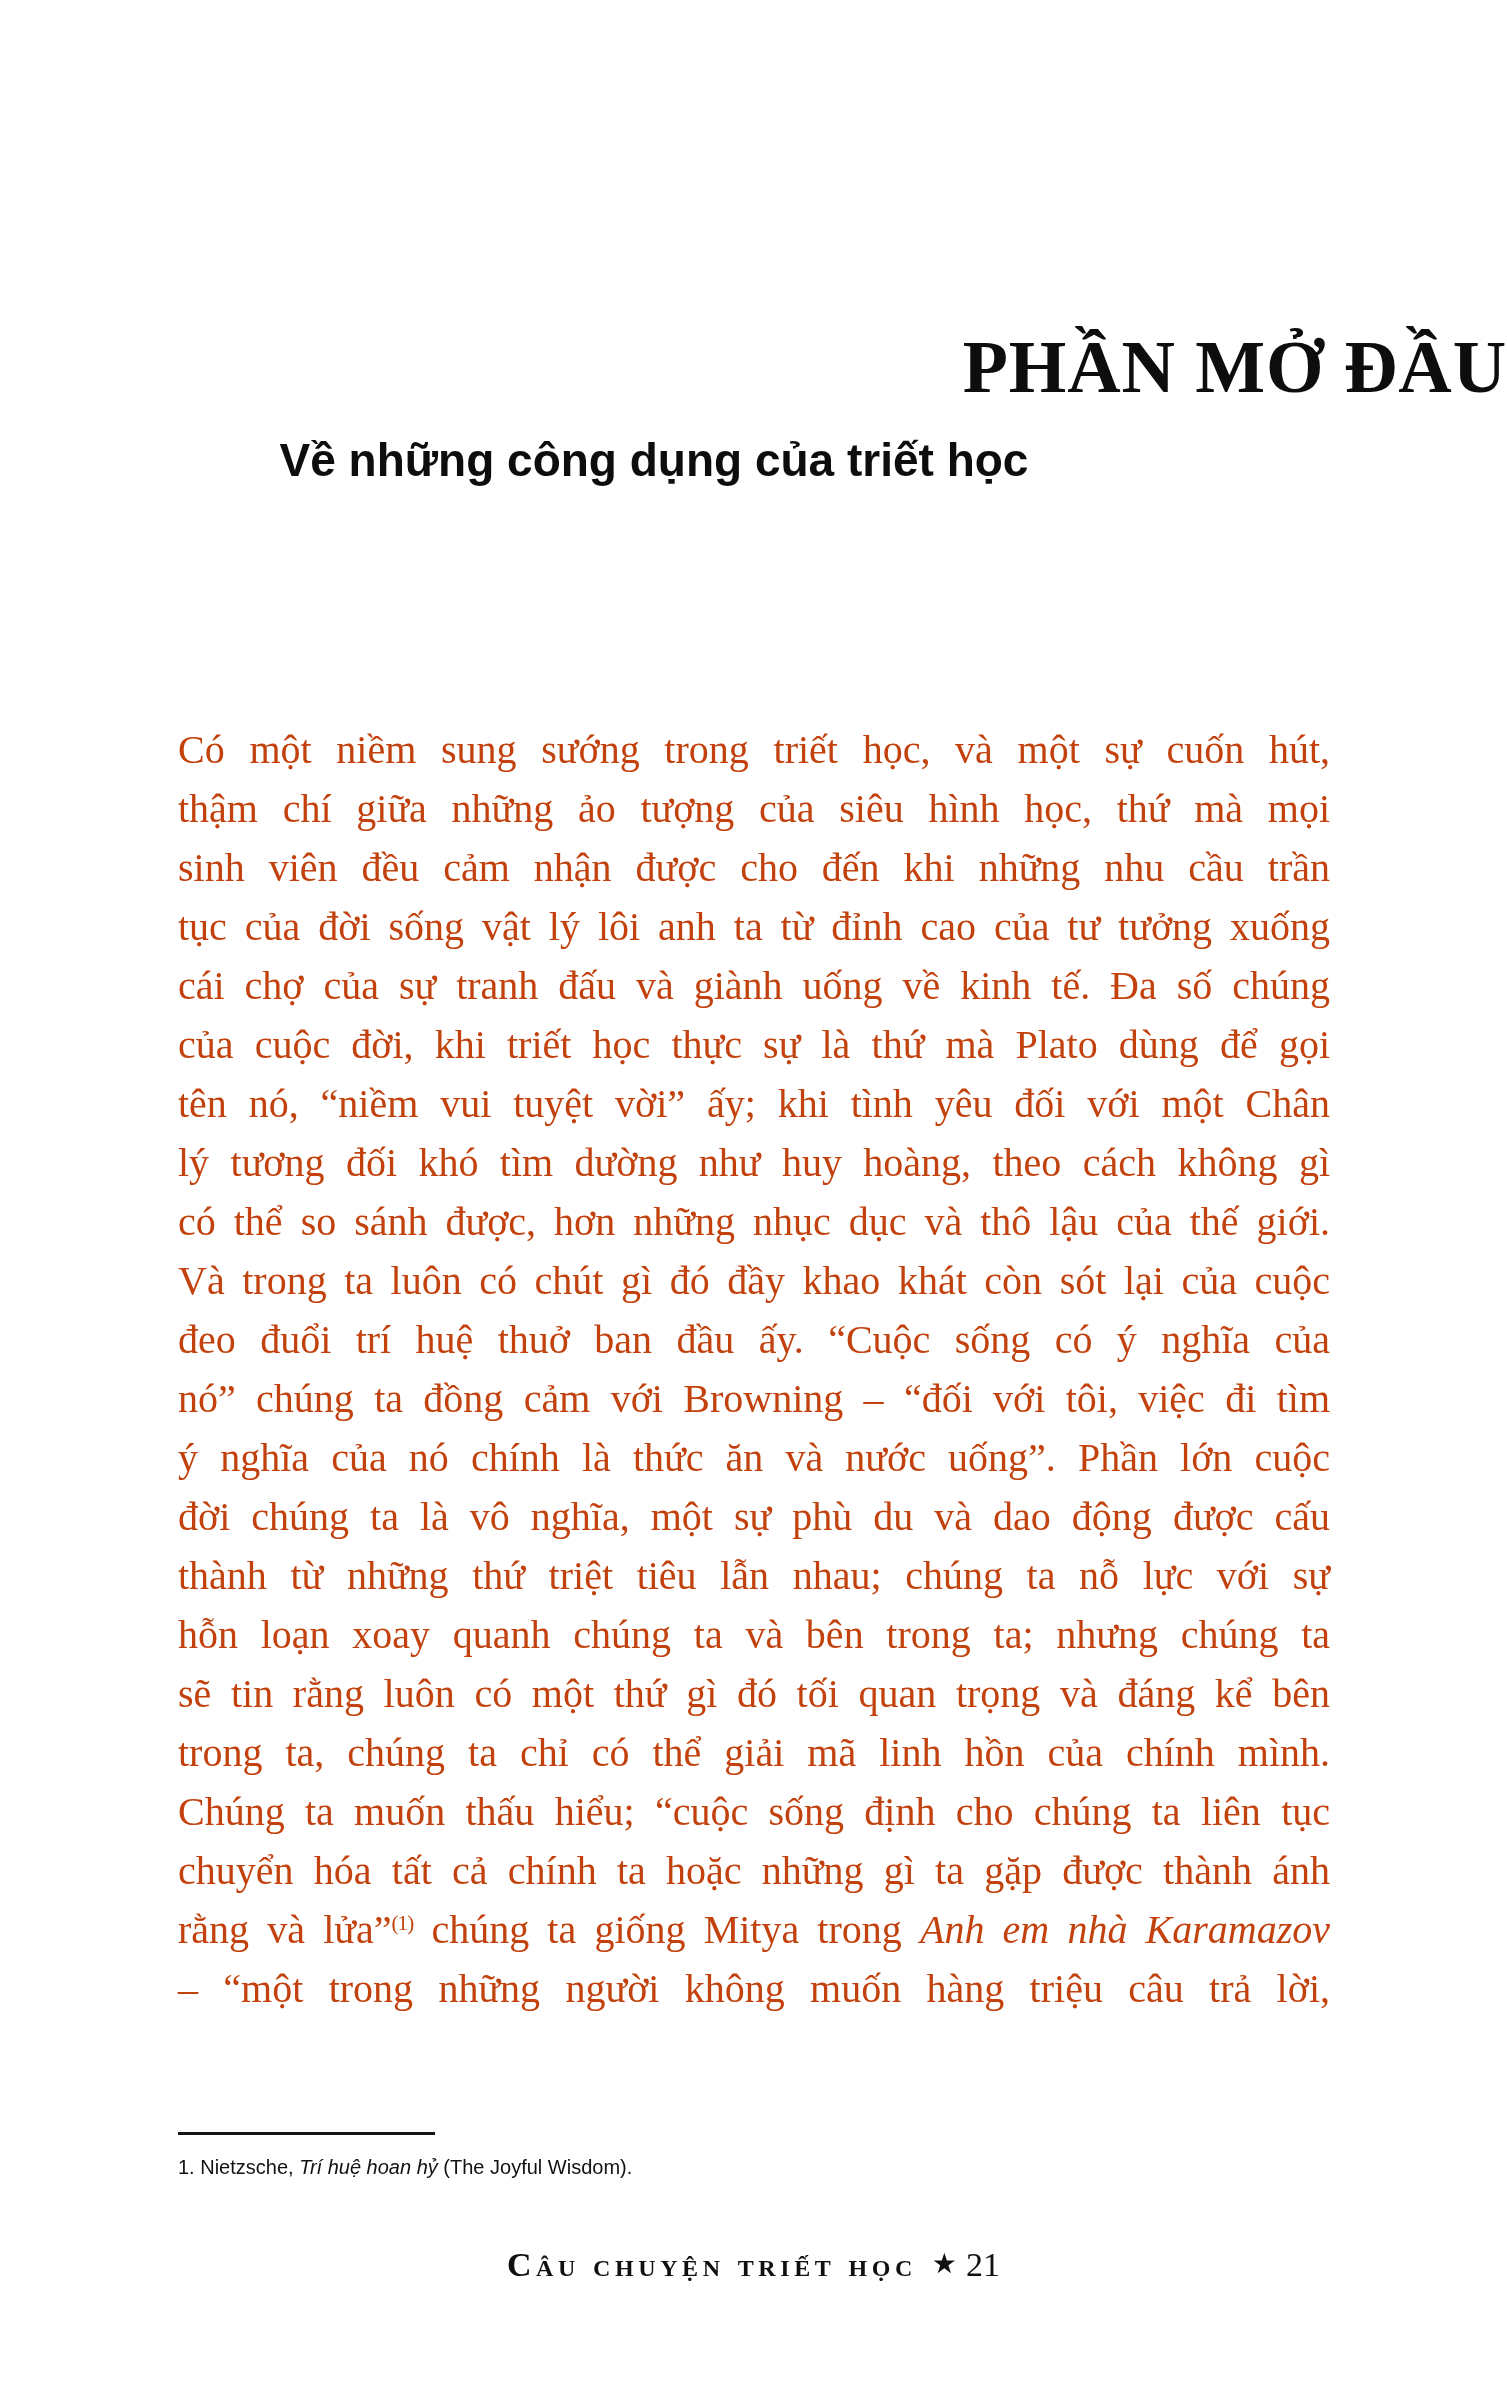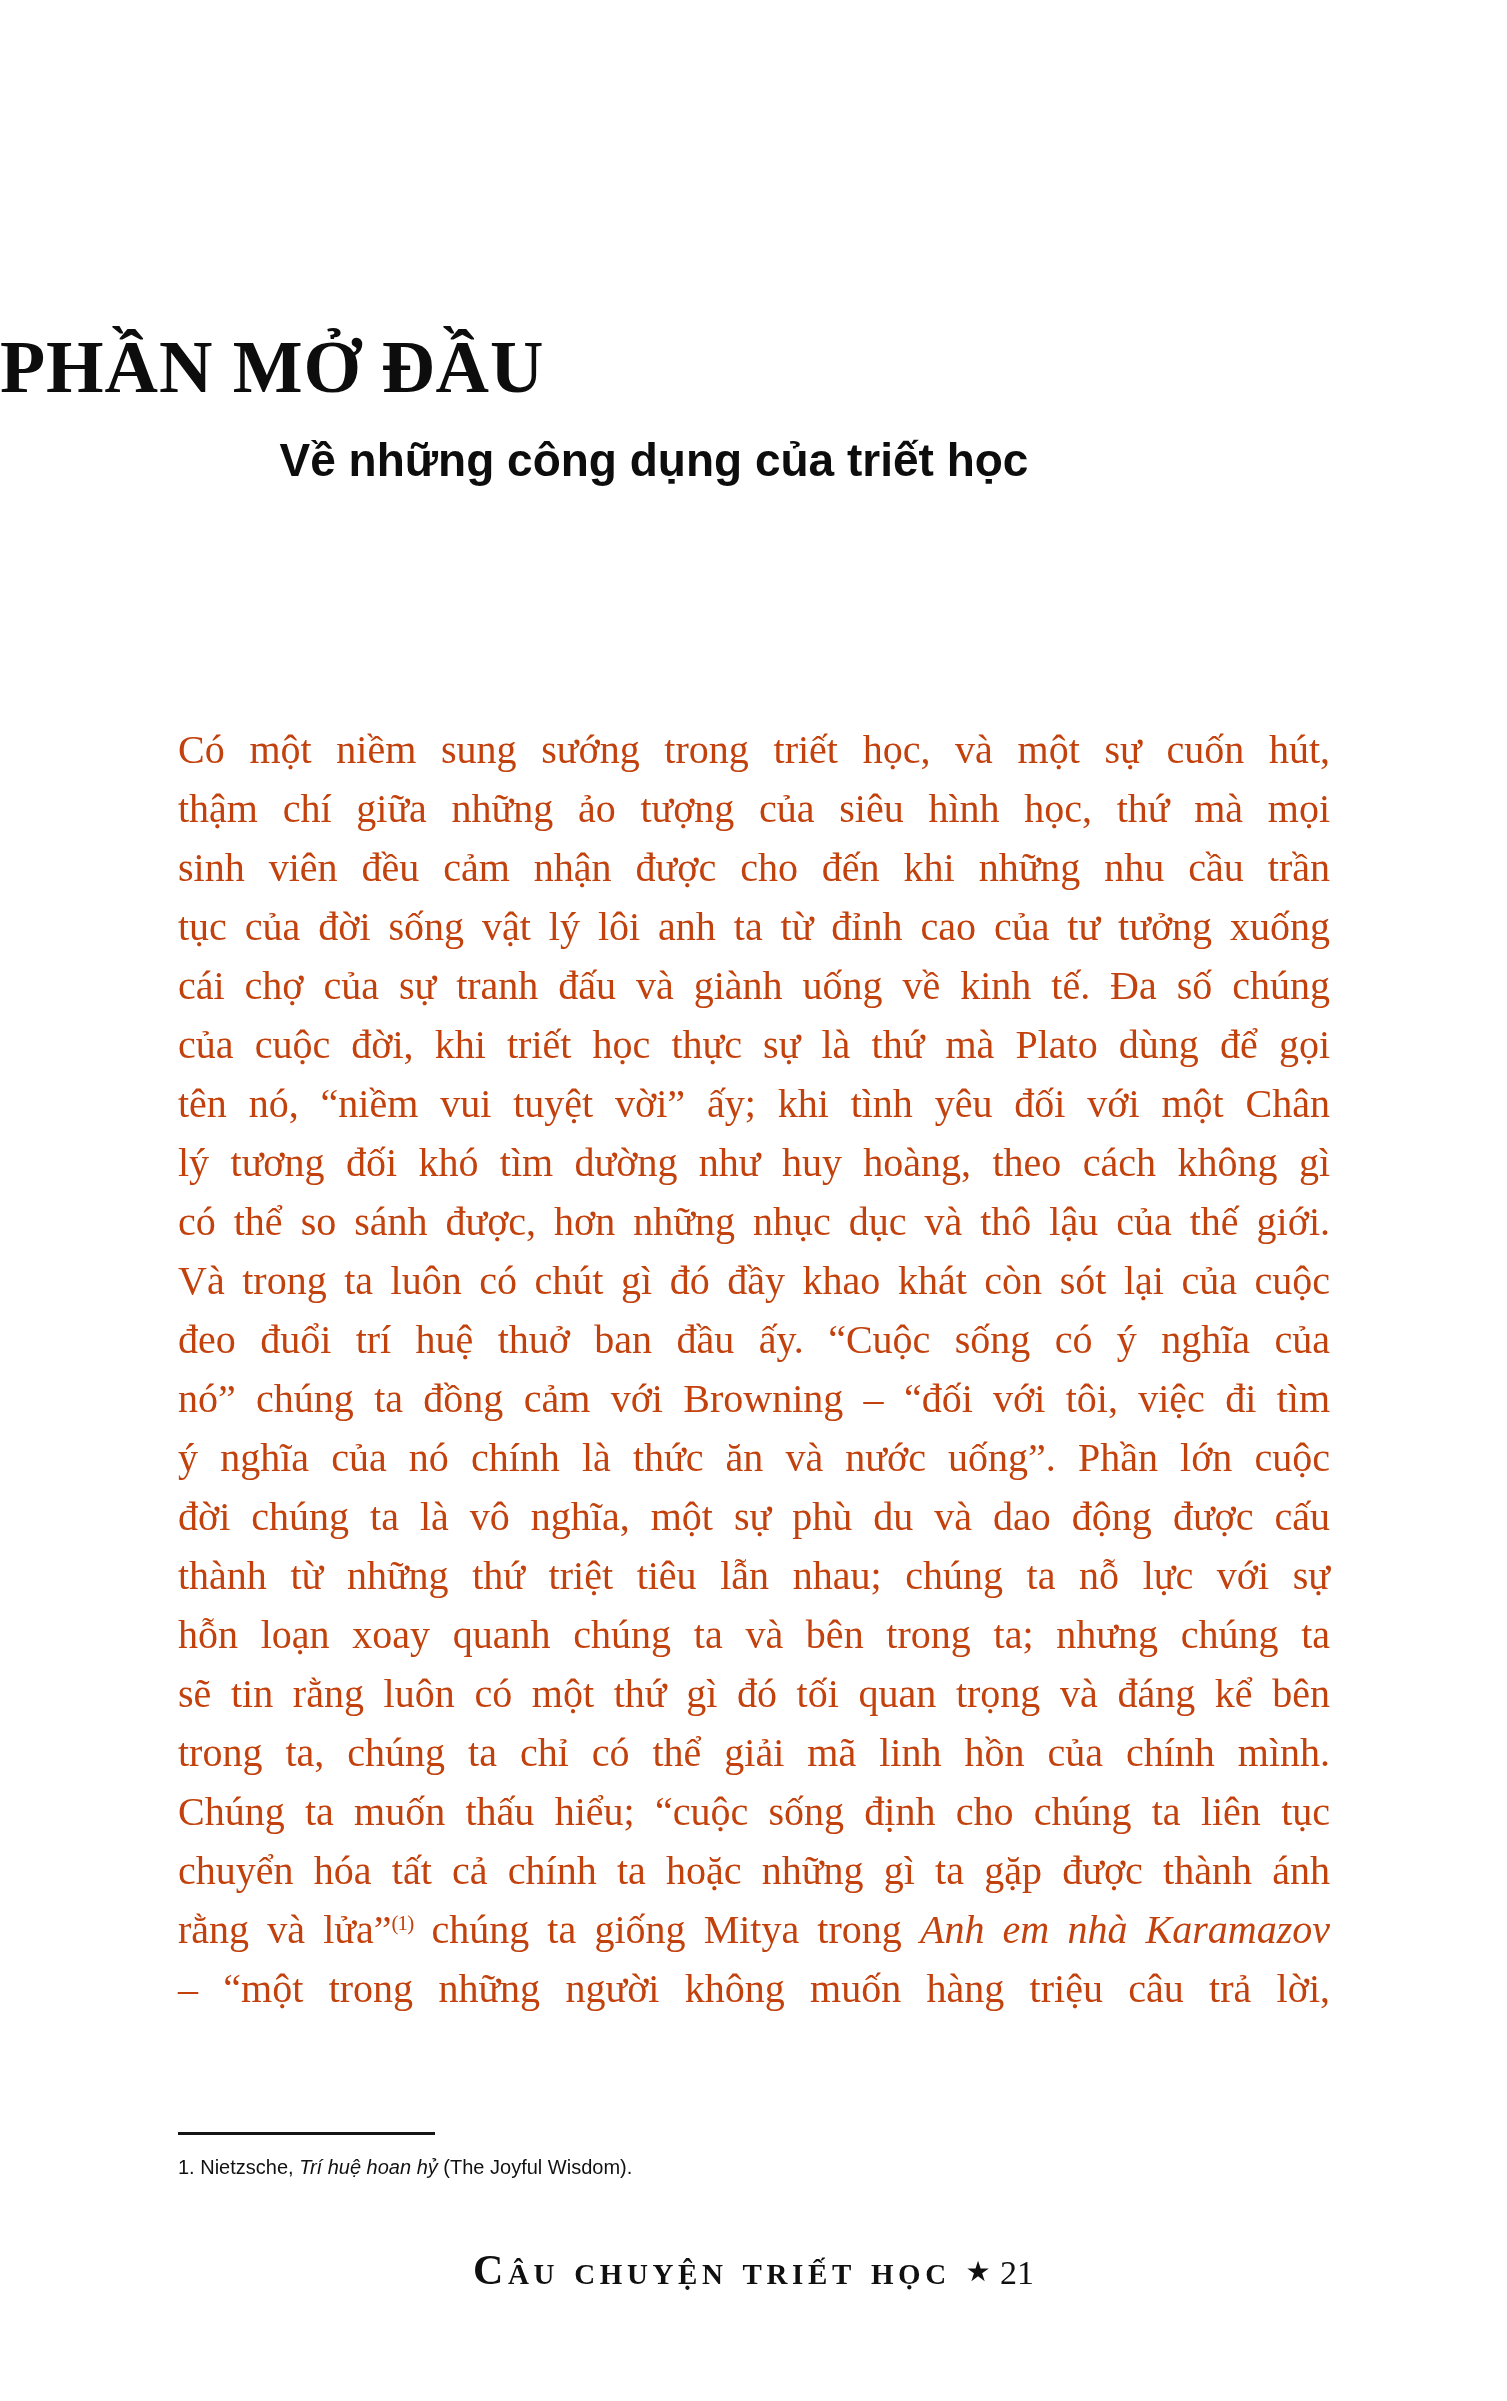--- a/index.html
+++ b/index.html
@@ -7,21 +7,21 @@
     position:relative;
     width:1507px; height:2401px;
     background:#ffffff;
     color:#101010;
     overflow:hidden;
     font-family:"Liberation Serif", serif;
   }
   .chapter-title {
     position:absolute;
     left:0; top:325px; width:1507px;
-    text-align:left;
+    text-align:right;
     font-family:"Liberation Serif", serif;
     font-weight:600;
     font-size:74px;
     line-height:1.15;
     letter-spacing:0.9px;
     color:#0d0d0d;
   }
   .chapter-subtitle {
     position:absolute;
     left:0; top:432px; width:1308px;
@@ -74,21 +74,21 @@
   .running-footer {
     position:absolute;
     left:0; top:2246px; width:1507px;
     text-align:center;
     color:#101010;
   }
   .running-footer .book {
     font-family:"Liberation Serif", serif;
     font-variant-caps:small-caps;
     font-weight:700;
-    font-size:42px;
+    font-size:34px;
     letter-spacing:4.6px;
   }
   .running-footer .star {
     font-size:28px;
     margin:0 9.2px 0 14.8px;
     vertical-align:2.8px;
   }
   .running-footer .pagenum {
     font-family:"Liberation Serif", serif;
     font-weight:400;

